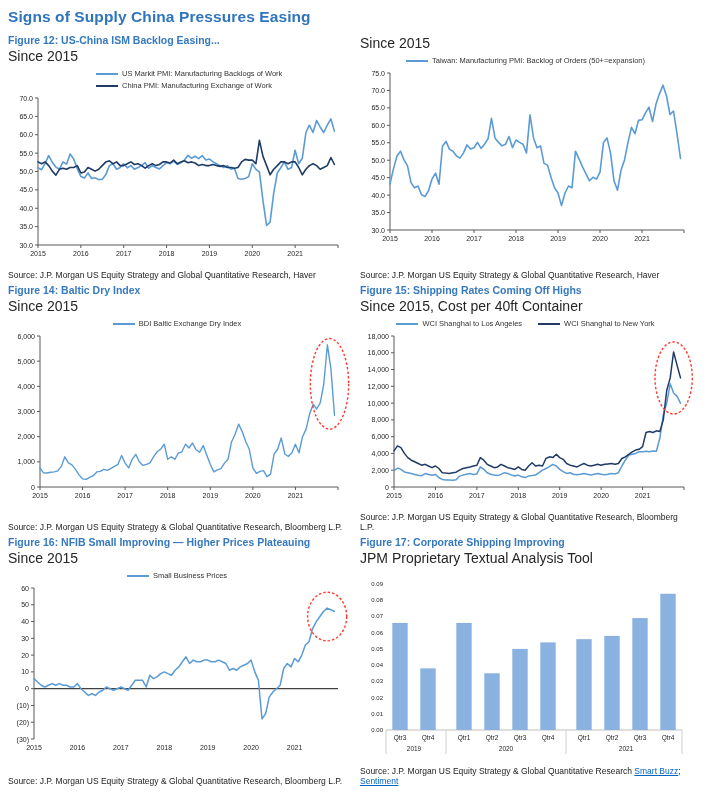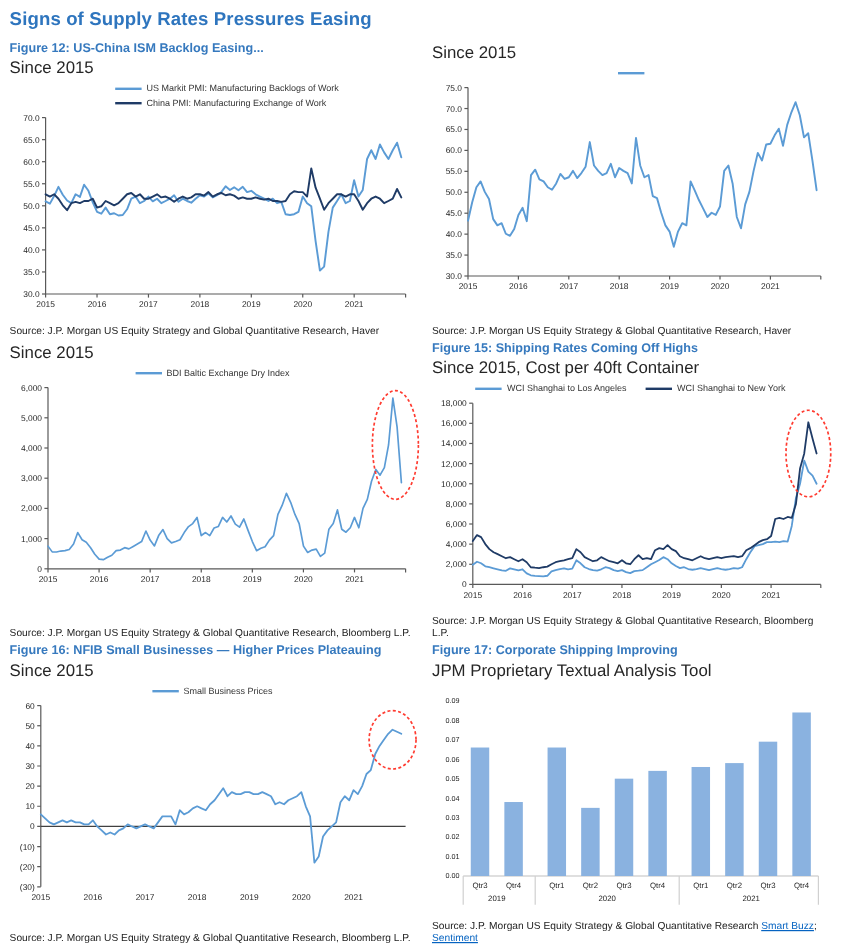--- a/index.html
+++ b/index.html
@@ -16,21 +16,21 @@
   .sw{display:inline-block;width:22px;height:2px;}
   svg.chart{overflow:visible;flex:0 0 auto;display:block;}
   .source{font-size:8.5px;color:#222222;margin-top:auto;padding-bottom:4px;}
   .link{color:#0563C1;text-decoration:underline;cursor:pointer;}
   .tick-text{fill:#262626;}
 </style>
 </head>
 <body>
 
 <div class="page">
-  <div class="page-title">Signs of Supply Rates Pressures Easing</div>
+  <div class="page-title">Signs of Supply China Pressures Easing</div>
 
   <div class="grid">
 
     <div class="cell">
       <div class="fig-title">Figure 12: US-China ISM Backlog Easing...</div>
       <div class="fig-sub">Since 2015</div>
       <div class="legend stack">
           <span class="li">
             <span class="sw" style="background: rgb(91, 155, 213);"></span>
             <span>US Markit PMI: Manufacturing Backlogs of Work</span>
@@ -80,20 +80,21 @@
           <polyline points="30.0,68.9 33.6,70.8 37.1,68.9 40.7,72.6 44.3,78.1 47.9,82.2 51.4,76.3 55.0,75.2 58.6,76.3 62.1,74.5 65.7,74.5 69.3,72.6 72.9,80.0 76.4,78.9 80.0,74.5 83.6,76.3 87.1,78.1 90.7,76.3 94.3,72.6 97.9,68.9 101.4,67.8 105.0,70.8 108.6,68.9 112.1,72.6 115.7,72.6 119.3,70.8 122.9,68.9 126.4,71.5 130.0,70.8 133.6,72.6 137.1,75.2 140.7,72.6 144.3,70.8 147.9,72.6 151.4,71.5 155.0,68.9 158.6,68.9 162.1,70.0 165.7,67.1 169.3,70.8 172.9,68.9 176.4,67.8 180.0,69.7 183.6,68.9 187.1,70.0 190.7,72.6 194.3,71.5 197.9,72.6 201.4,72.6 205.0,71.5 208.6,72.6 212.1,73.4 215.7,72.6 219.3,74.5 222.9,74.5 226.4,75.2 230.0,74.5 233.6,68.9 237.1,66.4 240.7,67.1 244.3,67.1 247.9,70.8 251.4,47.3 255.0,63.4 258.6,72.6 262.1,81.8 265.7,76.3 269.3,72.6 272.9,68.9 276.4,68.9 280.0,70.8 283.6,68.9 287.1,68.9 290.7,74.5 294.3,81.8 297.9,76.3 301.4,72.6 305.0,70.8 308.6,72.6 312.1,76.3 315.7,74.5 319.3,72.6 322.9,64.5 326.4,71.5" fill="none" stroke="#1F3B66" stroke-width="1.6" stroke-linejoin="round" stroke-linecap="round"></polyline>
         </svg>
       <div class="source">Source: J.P. Morgan US Equity Strategy and Global Quantitative Research, Haver</div>
     </div>
 
     <div class="cell">
       <div class="fig-sub">Since 2015</div>
       <div class="legend">
           <span class="li">
             <span class="sw" style="background: rgb(91, 155, 213);"></span>
+            <span>Taiwan: Manufacturing PMI: Backlog of Orders (50+=expansion)</span>
           </span>
         </div>
       <svg class="chart" width="330" height="178">
           <line x1="30" y1="5" x2="30" y2="162" stroke="#595959" stroke-width="1"></line>
           <line x1="27" y1="162" x2="30" y2="162" stroke="#595959" stroke-width="1"></line>
           <text x="25" y="164.5" text-anchor="end" font-size="7" class="tick-text">30.0</text>
           <line x1="27" y1="144.55555555555554" x2="30" y2="144.55555555555554" stroke="#595959" stroke-width="1"></line>
           <text x="25" y="147.05555555555554" text-anchor="end" font-size="7" class="tick-text">35.0</text>
           <line x1="27" y1="127.11111111111111" x2="30" y2="127.11111111111111" stroke="#595959" stroke-width="1"></line>
           <text x="25" y="129.61111111111111" text-anchor="end" font-size="7" class="tick-text">40.0</text>
@@ -126,20 +127,21 @@
           <line x1="240" y1="162" x2="240" y2="165" stroke="#595959" stroke-width="1"></line>
           <text x="240" y="173" text-anchor="middle" font-size="7" class="tick-text">2020</text>
           <line x1="282" y1="162" x2="282" y2="165" stroke="#595959" stroke-width="1"></line>
           <text x="282" y="173" text-anchor="middle" font-size="7" class="tick-text">2021</text>
           <polyline points="30.0,115.9 33.5,100.6 37.0,88.0 40.5,83.2 44.0,91.9 47.5,97.8 51.0,114.6 54.5,119.8 58.0,118.0 61.5,126.8 65.0,128.5 68.5,122.9 72.0,111.1 75.5,105.1 79.0,116.3 82.5,77.9 86.0,73.4 89.5,81.4 93.0,83.2 96.5,88.0 100.0,90.1 103.5,84.9 107.0,76.9 110.5,81.1 114.0,79.7 117.5,74.4 121.0,80.4 124.5,76.2 128.0,70.9 131.5,50.4 135.0,69.9 138.5,74.4 142.0,77.9 145.5,76.2 149.0,68.5 152.5,79.7 156.0,72.0 159.5,74.4 163.0,76.2 166.5,84.9 170.0,46.9 173.5,69.9 177.0,79.7 180.5,77.9 184.0,95.4 187.5,97.1 191.0,109.3 194.5,119.8 198.0,125.0 201.5,137.6 205.0,125.0 208.5,118.0 212.0,119.8 215.5,83.2 219.0,90.8 222.5,98.9 226.0,105.8 229.5,112.8 233.0,109.3 236.5,111.1 240.0,104.1 243.5,74.4 247.0,69.9 250.5,84.9 254.0,112.8 257.5,122.2 261.0,102.3 264.5,91.9 268.0,74.4 271.5,59.4 275.0,65.7 278.5,52.4 282.0,51.8 285.5,44.8 289.0,39.2 292.5,53.5 296.0,36.1 299.5,25.6 303.0,17.2 306.5,28.0 310.0,46.5 313.5,43.0 317.0,65.7 320.5,90.5" fill="none" stroke="#5B9BD5" stroke-width="1.6" stroke-linejoin="round" stroke-linecap="round"></polyline>
         </svg>
       <div class="source">Source: J.P. Morgan US Equity Strategy &amp; Global Quantitative Research, Haver</div>
     </div>
 
     <div class="cell">
+      <div class="fig-title">Figure 14: Baltic Dry Index</div>
       <div class="fig-sub">Since 2015</div>
       <div class="legend">
           <span class="li">
             <span class="sw" style="background: rgb(91, 155, 213);"></span>
             <span>BDI Baltic Exchange Dry Index</span>
           </span>
         </div>
       <svg class="chart" width="336" height="172">
           <line x1="32" y1="5" x2="32" y2="156" stroke="#595959" stroke-width="1"></line>
           <line x1="29" y1="156" x2="32" y2="156" stroke="#595959" stroke-width="1"></line>
@@ -230,21 +232,21 @@
           <line x1="282.57142857142856" y1="156" x2="282.57142857142856" y2="159" stroke="#595959" stroke-width="1"></line>
           <text x="282.57142857142856" y="167" text-anchor="middle" font-size="7" class="tick-text">2021</text>
           <polyline points="34.0,139.6 37.5,137.1 40.9,138.4 44.4,140.9 47.8,141.7 51.3,142.6 54.7,143.4 58.2,144.3 61.6,144.7 65.1,142.6 68.5,143.4 72.0,144.3 75.4,143.4 78.9,146.8 82.3,148.4 85.8,148.9 89.2,149.1 92.7,149.3 96.1,148.8 99.6,145.1 103.0,144.1 106.5,143.2 110.0,142.6 113.4,143.4 116.9,142.9 120.3,135.9 123.8,138.4 127.2,141.7 130.7,143.2 134.1,144.1 137.6,144.6 141.0,143.4 144.5,141.7 147.9,142.4 151.4,144.1 154.8,144.9 158.3,144.1 161.7,145.8 165.2,146.6 168.6,144.9 172.1,144.6 175.5,144.1 179.0,141.7 182.5,139.2 185.9,137.5 189.4,135.7 192.8,133.3 196.3,135.0 199.7,138.4 203.2,140.7 206.6,142.4 210.1,141.7 213.5,143.2 217.0,143.8 220.4,143.2 223.9,142.4 227.3,143.2 230.8,144.1 234.2,143.2 237.7,142.4 241.1,143.2 244.6,143.8 248.0,143.2 251.5,142.4 255.0,142.9 258.4,141.7 261.9,135.0 265.3,129.2 268.8,124.1 272.2,123.3 275.7,122.4 279.1,120.8 282.6,120.8 286.0,120.3 289.5,120.7 292.9,119.9 296.4,120.3 299.8,107.3 303.3,83.9 306.7,72.1 310.2,52.8 313.6,62.0 317.1,65.4 320.5,72.1" fill="none" stroke="#5B9BD5" stroke-width="1.5" stroke-linejoin="round" stroke-linecap="round"></polyline>
           <polyline points="34.0,119.9 37.5,114.9 40.9,116.6 44.4,122.4 47.8,126.6 51.3,129.2 54.7,130.8 58.2,132.5 61.6,134.2 65.1,133.3 68.5,135.0 72.0,136.7 75.4,135.0 78.9,137.5 82.3,141.7 85.8,142.1 89.2,142.4 92.7,141.7 96.1,141.2 99.6,139.2 103.0,137.5 106.5,136.7 110.0,135.9 113.4,135.0 116.9,134.2 120.3,126.6 123.8,129.2 127.2,133.3 130.7,135.0 134.1,136.7 137.6,135.9 141.0,133.3 144.5,135.0 147.9,136.7 151.4,137.5 154.8,138.4 158.3,135.9 161.7,138.4 165.2,139.2 168.6,135.0 172.1,131.7 175.5,135.0 179.0,134.2 182.5,135.0 185.9,127.5 189.4,125.8 192.8,126.6 196.3,123.3 199.7,126.6 203.2,128.3 206.6,132.5 210.1,134.2 213.5,135.0 217.0,135.9 220.4,134.2 223.9,132.5 227.3,134.2 230.8,135.0 234.2,134.2 237.7,133.3 241.1,134.2 244.6,133.3 248.0,132.9 251.5,132.5 255.0,133.3 258.4,132.5 261.9,127.5 265.3,125.8 268.8,123.3 272.2,120.8 275.7,119.1 279.1,118.3 282.6,115.7 286.0,101.5 289.5,100.6 292.9,101.5 296.4,99.8 299.8,100.6 303.3,88.9 306.7,59.5 310.2,46.9 313.6,20.9 317.1,34.4 320.5,46.9" fill="none" stroke="#1F3B66" stroke-width="1.5" stroke-linejoin="round" stroke-linecap="round"></polyline>
           <ellipse cx="313.64285714285717" cy="46.94444444444444" rx="18.642857142857146" ry="36.07222222222222" fill="none" stroke="#FF3B30" stroke-width="1.4" stroke-dasharray="2.5 2"></ellipse>
         </svg>
       <div class="source">Source: J.P. Morgan US Equity Strategy &amp; Global Quantitative Research, Bloomberg L.P.</div>
     </div>
 
     <div class="cell">
-      <div class="fig-title">Figure 16: NFIB Small Businesses — Higher Prices Plateauing</div>
+      <div class="fig-title">Figure 16: NFIB Small Improving — Higher Prices Plateauing</div>
       <div class="fig-sub">Since 2015</div>
       <div class="legend">
           <span class="li">
             <span class="sw" style="background: rgb(91, 155, 213);"></span>
             <span>Small Business Prices</span>
           </span>
         </div>
       <svg class="chart" width="336" height="172">
           <line x1="26" y1="5" x2="26" y2="156" stroke="#595959" stroke-width="1"></line>
           <line x1="23" y1="156" x2="26" y2="156" stroke="#595959" stroke-width="1"></line>

